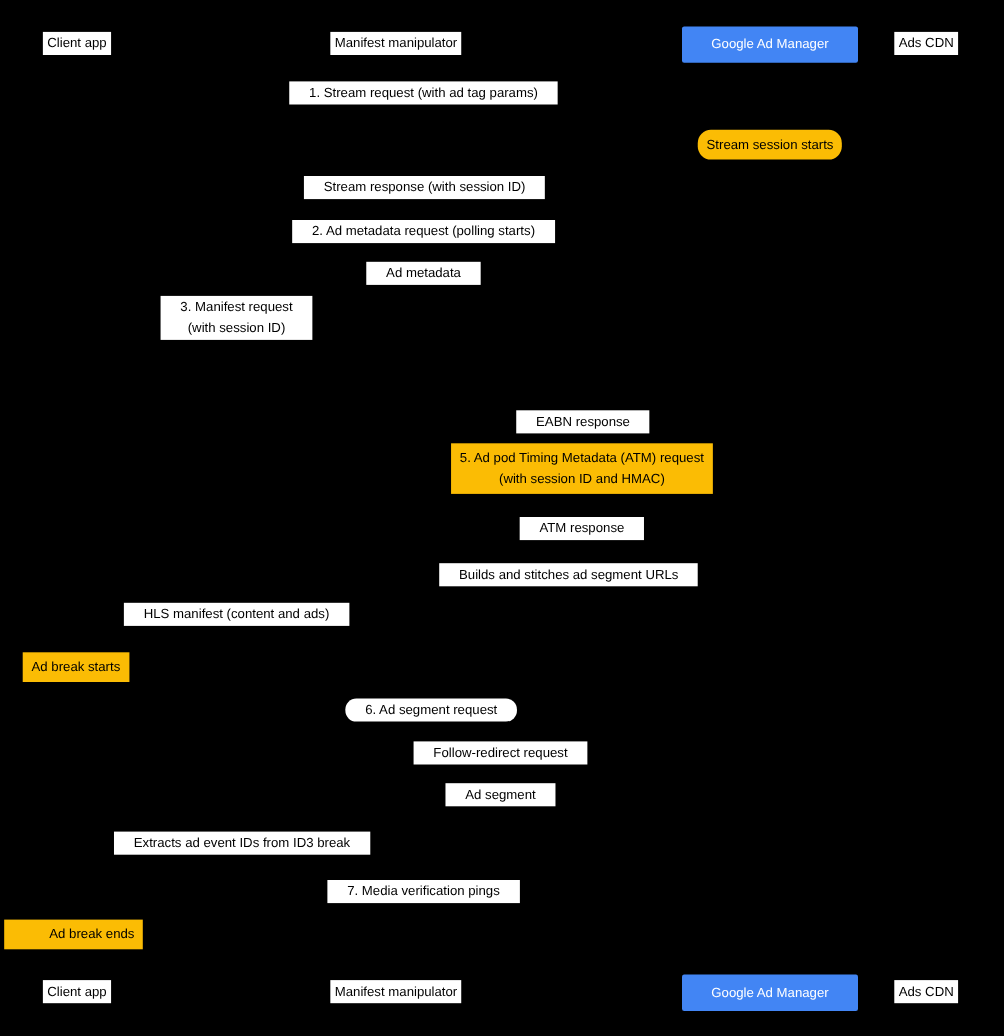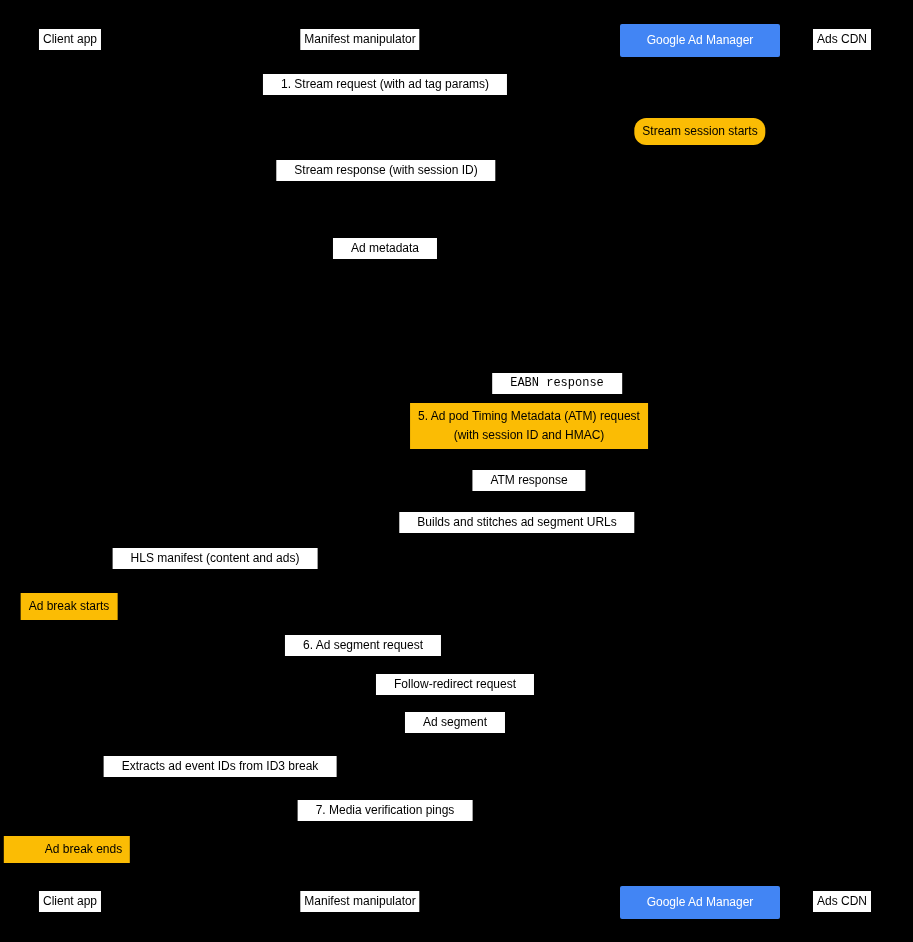--- a/index.html
+++ b/index.html
@@ -56,39 +56,42 @@
   <div class="actor" style="left:360px; top:29px;">Manifest manipulator</div>
   <div class="actor-blue" style="left:700px; top:24px;">Google Ad Manager</div>
   <div class="actor" style="left:842px; top:29px;">Ads CDN</div>
 
   <div class="label" style="left:385px; top:74px;">1. Stream request (with ad tag params)</div>
 
   <div class="note" style="left:700px; top:118px;border-radius:12px;">Stream session starts</div>
 
   <div class="label" style="left:386px; top:160px;">Stream response (with session ID)</div>
 
+  <div class="label" style="left:385px; top:200px;">2. Ad metadata request (polling starts)</div>
 
   <div class="label" style="left:385px; top:238px;">Ad metadata</div>
 
+  <div class="label" style="left:215px; top:269px;">3. Manifest request
+(with session ID)</div>
 
 
-  <div class="label" style="left:557px; top:373px;font-family:Liberation Mono, monospace;">EABN response</div>
+  <div class="label" style="left:530px; top:373px;">EABN response</div>
 
   <div class="note" style="left:529px; top:403px;">5. Ad pod Timing Metadata (ATM) request
 (with session ID and HMAC)</div>
 
   <div class="label" style="left:529px; top:470px;">ATM response</div>
 
   <div class="label" style="left:215px; top:548px;">HLS manifest (content and ads)</div>
 
   <div class="label" style="left:517px; top:512px;">Builds and stitches ad segment URLs</div>
 
   <div class="note" style="left:69px; top:593px;">Ad break starts</div>
 
-  <div class="label" style="left:363px; top:635px;">6. Ad segment request</div>
+  <div class="label" style="left:392px; top:635px;border-radius:10px;">6. Ad segment request</div>
 
   <div class="label" style="left:455px; top:674px;">Follow-redirect request</div>
 
   <div class="label" style="left:455px; top:712px;">Ad segment</div>
 
   <div class="label" style="left:220px; top:756px;">Extracts ad event IDs from ID3 break</div>
 
   <div class="label" style="left:385px; top:800px;">7. Media verification pings</div>
 
   <div class="note" style="left:67px; top:836px;padding-left:41px;">Ad break ends</div>

